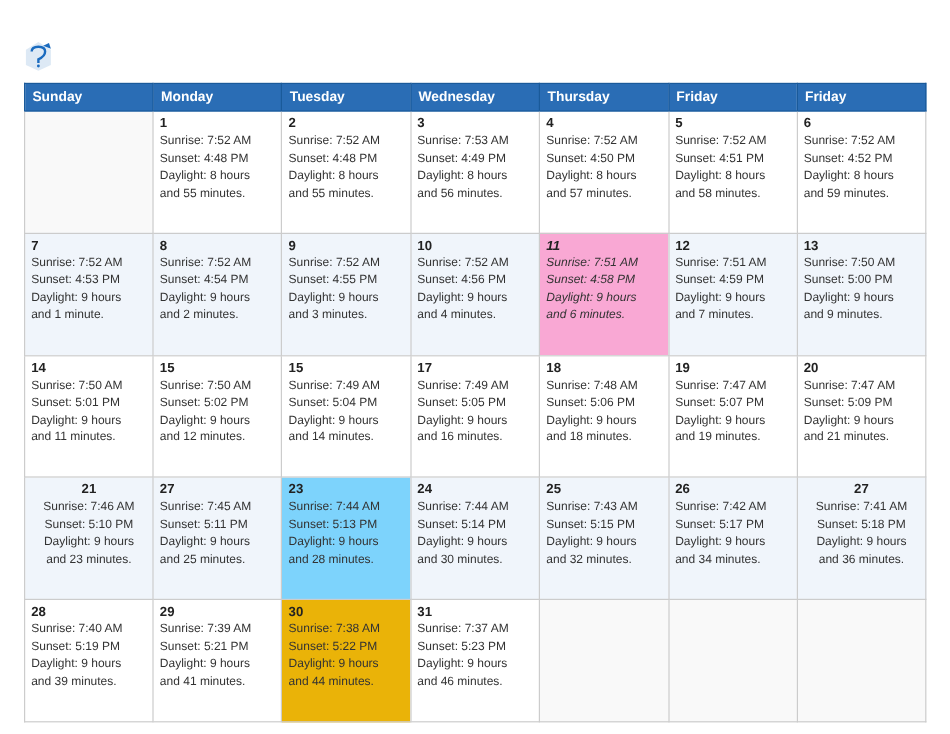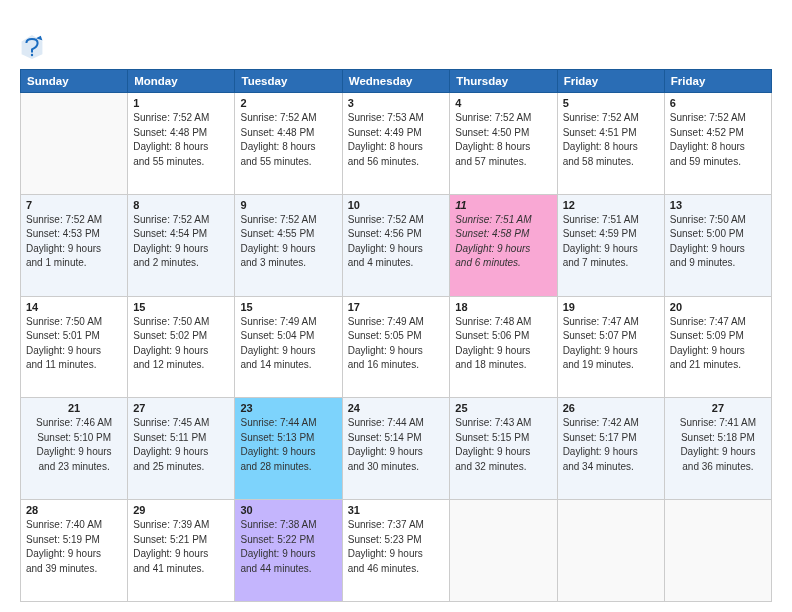--- a/index.html
+++ b/index.html
@@ -252,21 +252,21 @@
         </tr>
         <tr>
           <td style="background: rgb(255, 255, 255); border-radius: 28px;">
             <span class="day-num">28</span>
             <div class="day-info">Sunrise: 7:40 AM<br>Sunset: 5:19 PM<br>Daylight: 9 hours<br>and 39 minutes.</div>
           </td>
           <td style="background: rgb(255, 255, 255);">
             <span class="day-num">29</span>
             <div class="day-info">Sunrise: 7:39 AM<br>Sunset: 5:21 PM<br>Daylight: 9 hours<br>and 41 minutes.</div>
           </td>
-          <td style="background: #c4b5fd; margin-top: 16px;">
+          <td style="background: #eab308; margin-top: 16px;">
             <span class="day-num">30</span>
             <div class="day-info">Sunrise: 7:38 AM<br>Sunset: 5:22 PM<br>Daylight: 9 hours<br>and 44 minutes.</div>
           </td>
           <td style="background: rgb(255, 255, 255);">
             <span class="day-num">31</span>
             <div class="day-info">Sunrise: 7:37 AM<br>Sunset: 5:23 PM<br>Daylight: 9 hours<br>and 46 minutes.</div>
           </td>
           <td class="empty-cell"></td>
           <td class="empty-cell"></td>
           <td class="empty-cell"></td>

